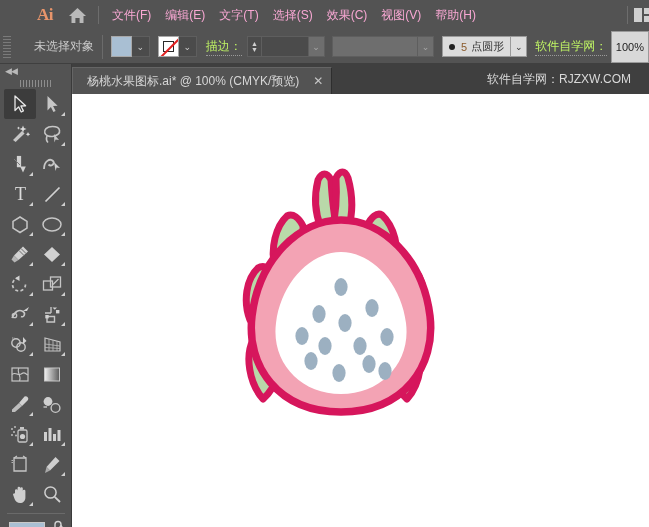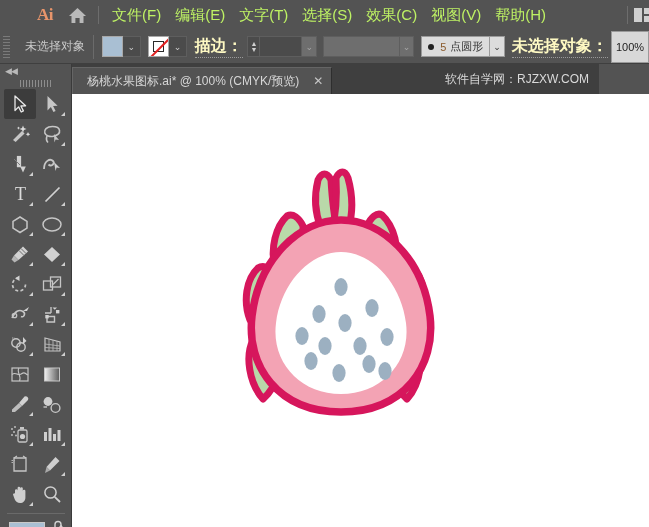--- a/index.html
+++ b/index.html
@@ -27,42 +27,42 @@
     letter-spacing: -0.5px;
   }
   .home-icon {
     width: 30px; height: 30px;
     display: flex; align-items: center; justify-content: center;
   }
   .menu-div {
     width: 1px; height: 18px; background: #6d6d6d; margin: 0 6px;
   }
   .menu-item {
-    color: #bef264; font-size: 15px;
+    color: #f9a8d4; font-size: 12px;
     padding: 4px 7px; cursor: default; white-space: nowrap;
   }
   .menubar-right {
     margin-left: auto; display: flex; align-items: center; padding-right: 8px;
   }
   .arrange-icon { display:flex; align-items:center; margin-right: 4px;}
   .chev { color:#cfcfcf; font-size:10px; margin-left:5px;}
 
   
   .controlbar {
     position: absolute; top: 30px; left: 0;
     width: 649px; height: 34px;
     background: #535353;
     border-bottom: 1px solid #3f3f3f;
     display: flex; align-items: center;
   }
   .grip {
     width: 9px; height: 22px; margin-left: 3px; margin-right: 3px;
     background: repeating-linear-gradient(to bottom,#7a7a7a 0px,#7a7a7a 1px,#535353 1px,#535353 3px);
   }
-  .sel-label { color:#c9c9c9; font-size:12px; margin-left:12px; white-space:nowrap;}
+  .sel-label { color:#c9c9c9; font-size:12px; margin-left:20px; white-space:nowrap;}
   .cb-div { width:1px; height:24px; background:#6b6b6b; margin:0 8px;}
   .swatch-wrap { display:flex; align-items:center; }
   .swatch {
     width:21px; height:21px; border:1px solid #a8a8a8; background:#a9bfd3;
   }
   .swatch-none {
     width:21px; height:21px; border:1px solid #a8a8a8; background:#ffffff;
     position:relative; overflow:hidden;
   }
   .swatch-none .inner {
@@ -72,21 +72,21 @@
   .swatch-none .slash {
     position:absolute; left:-3px; top:9px; width:30px; height:2px;
     background:#e02020; transform:rotate(-45deg); transform-origin:center;
   }
   .mini-drop {
     width:18px; height:21px; background:#4b4b4b; border:1px solid #5e5e5e;
     border-left:none; display:flex; align-items:center; justify-content:center;
     color:#d0d0d0; font-size:9px;
   }
   .lbl-link {
-    color:#fef9c3; font-size:16px; border-bottom:1px dotted #9a9a9a; white-space:nowrap;font-weight:bold;
+    color:#bef264; font-size:12px; border-bottom:1px dotted #9a9a9a; white-space:nowrap;
   }
   .stepper {
     width:16px; height:21px; background:#4b4b4b; border:1px solid #5e5e5e;
     display:flex; flex-direction:column; align-items:center; justify-content:center;
     color:#d0d0d0; font-size:7px; line-height:6px;
   }
   .num-field {
     width:52px; height:21px; background:#4b4b4b; border:1px solid #5e5e5e;
     border-left:none; color:#e0e0e0; font-size:11px;
     display:flex; align-items:center; padding-left:5px;
@@ -112,33 +112,33 @@
     border-left:none; display:flex;align-items:center;justify-content:center;
     color:#a8a8a8; font-size:9px;
   }
   .opacity-val {
     height:32px; background:#d8d8d8; border:1px solid #9a9a9a;
     display:flex;align-items:center; padding:12px 4px; color:#222; font-size:11px;
   }
 
   
   .tabbar {
-    position:absolute; top:64px; left:0; width:599px; height:30px;
+    position:absolute; top:64px; left:0; width:649px; height:30px;
     background:#3f3f3f;
   }
   .doc-tab {
     position:absolute; left:72px; top:3px; height:27px;
     background:#535353;
     display:flex; align-items:center; padding:0 8px 0 14px;
     border-top:1px solid #656565; border-left:1px solid #656565; border-right:1px solid #2e2e2e;
   }
   .doc-tab-title { color:#d6d6d6; font-size:12px; white-space:nowrap;}
   .tab-close { color:#c6c6c6; font-size:12px; margin-left:14px; cursor:pointer;}
   .watermark {
-    position:absolute; right:10px; top:0; height:30px;
+    position:absolute; right:18px; top:0; height:30px;
     display:flex; align-items:center;
     color:#d9d9d9; font-size:12px; white-space:nowrap;
   }
 
   
   .toolbar {
     position:absolute; left:0; top:64px; width:72px; height:463px;
     background:#535353; border-right:1px solid #3a3a3a;
   }
   .tb-collapse {
@@ -250,21 +250,21 @@
 
     <div style="width:9px"></div>
     <div class="brush-field">
       <span class="brush-dot"></span>
       <span class="brush-num">5</span>
       <span>点圆形</span>
     </div>
     <div class="drop-btn">⌄</div>
 
     <div style="width:9px"></div>
-    <div class="lbl-link">未选择对象：</div>
+    <div class="lbl-link">软件自学网：</div>
     <div style="width:4px"></div>
     <div class="opacity-val">100%</div>
   </div>
 
   <div class="tabbar">
     <div class="doc-tab">
       <span class="doc-tab-title">杨桃水果图标.ai* @ 100% (CMYK/预览)</span>
       <span class="tab-close">✕</span>
     </div>
     <div class="watermark">软件自学网：RJZXW.COM</div>

